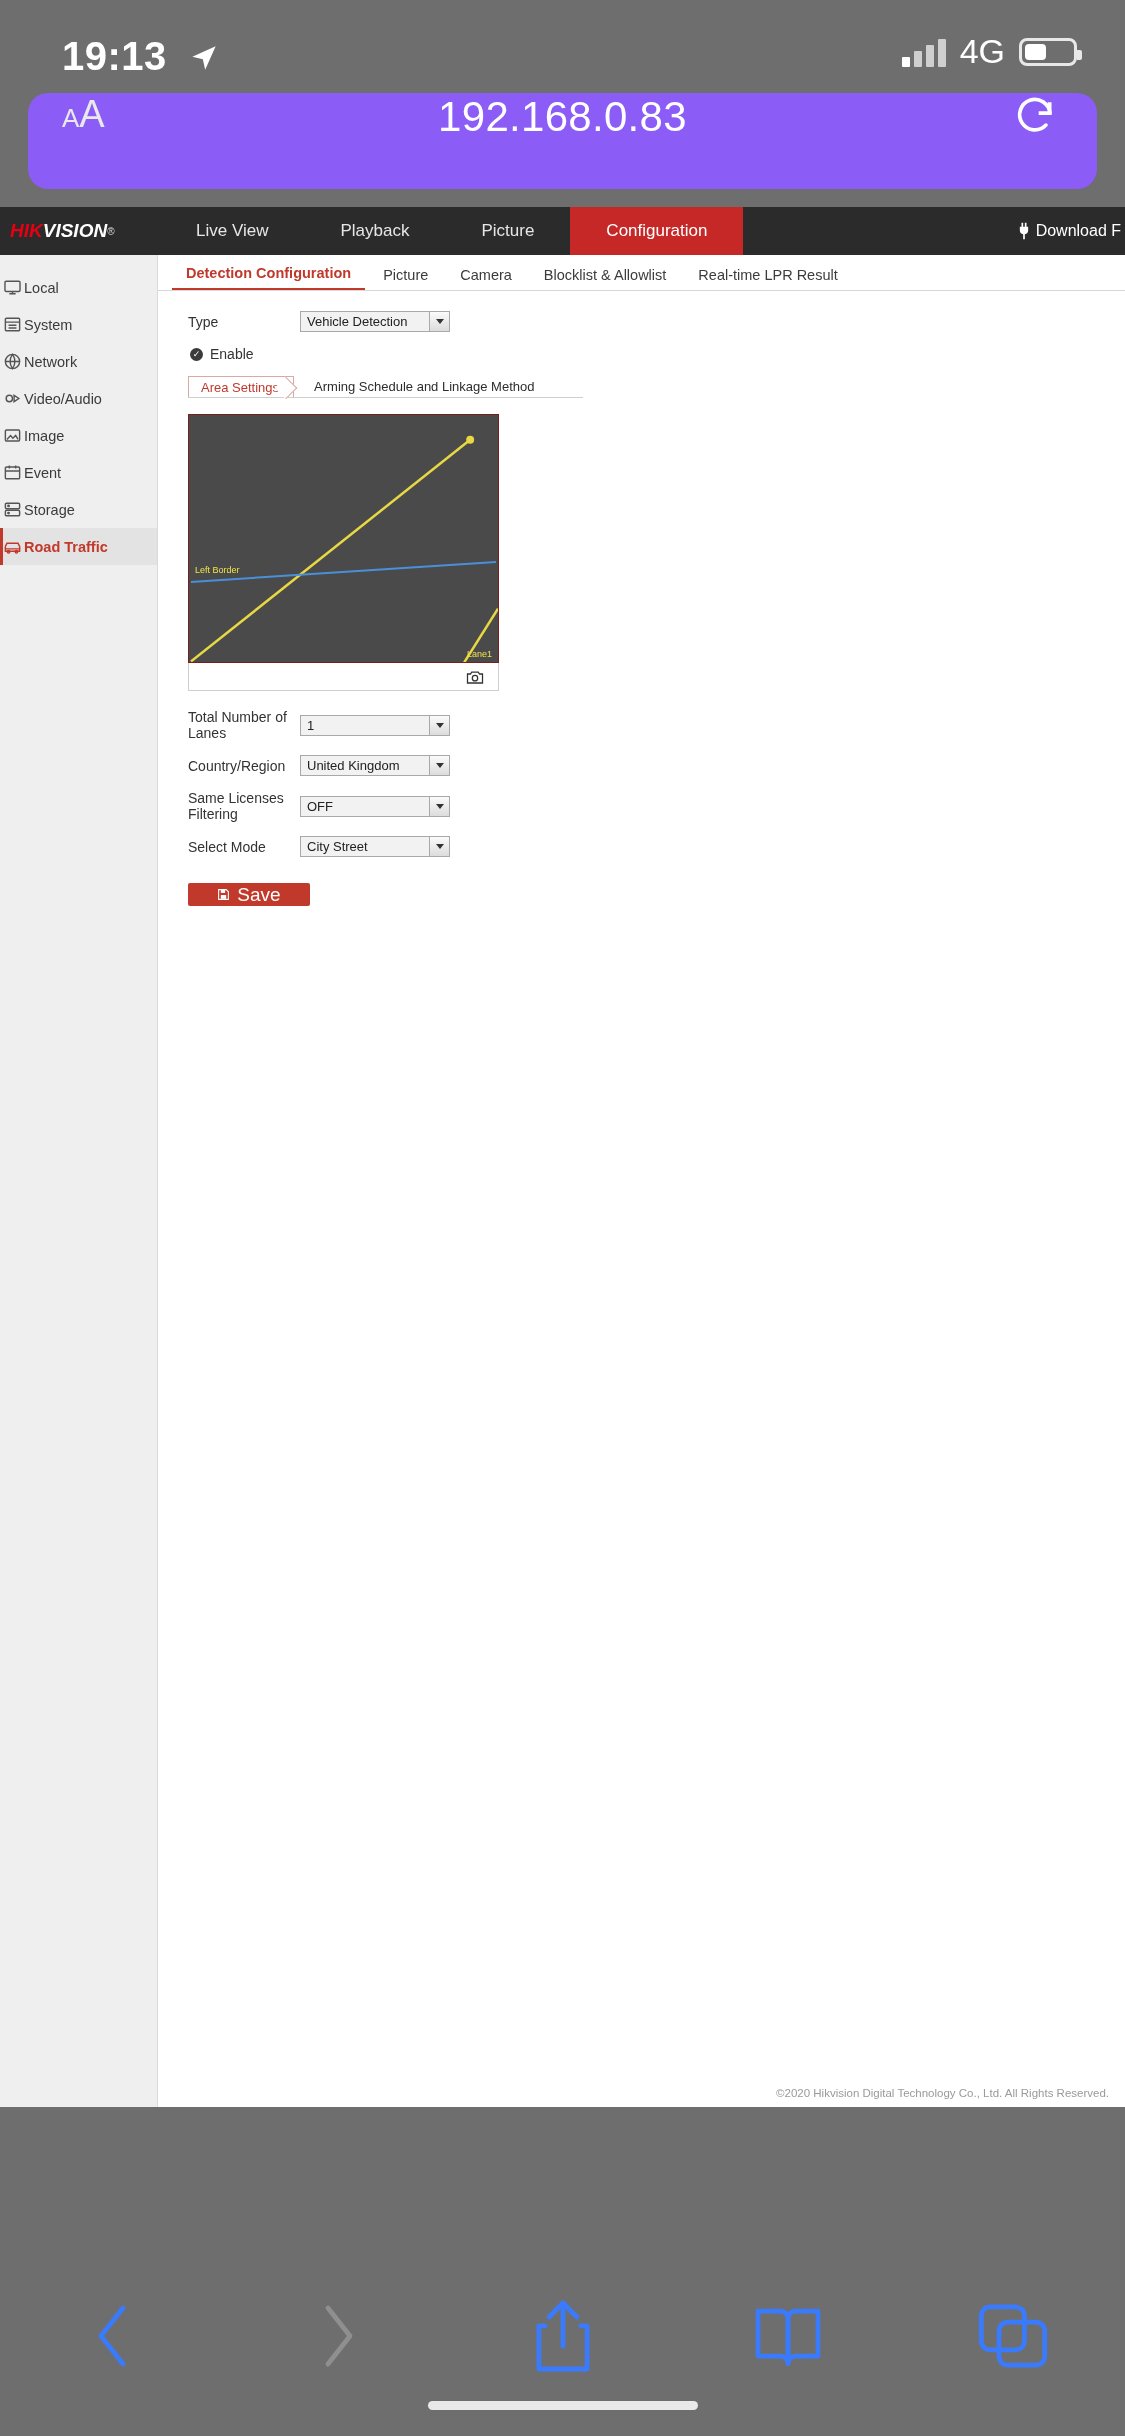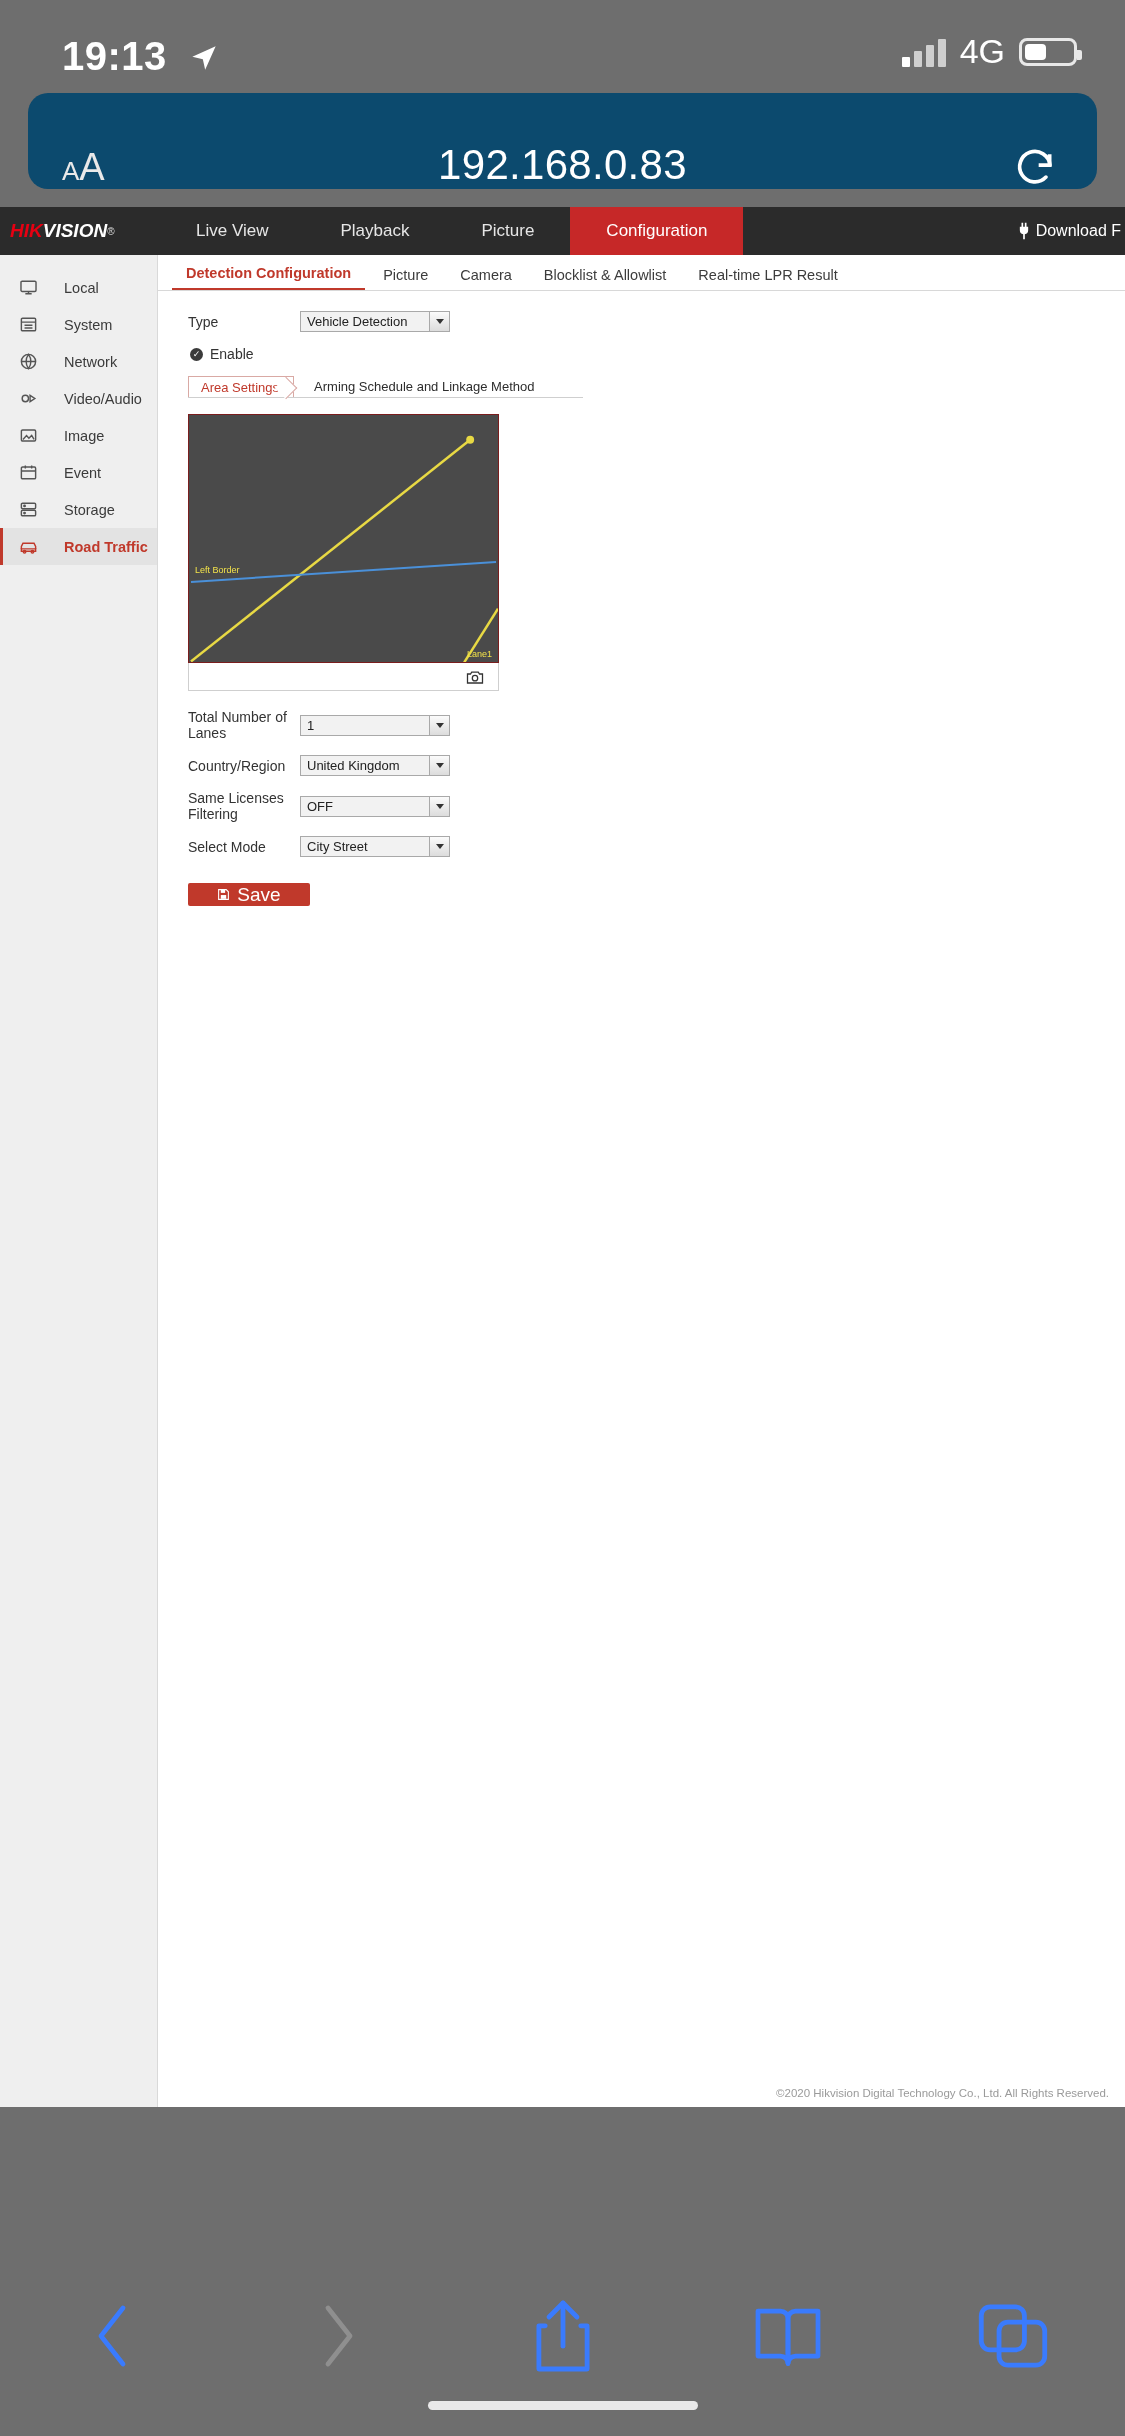--- a/index.html
+++ b/index.html
@@ -43,22 +43,22 @@
   }
   .battery::after {
     content: ""; position: absolute; right: -8px; top: 9px;
     width: 5px; height: 10px; background: #e8e8e8; border-radius: 0 2px 2px 0;
   }
   .battery b { display: block; height: 100%; background: #ffffff; border-radius: 4px; width: 45%; }
 
   
   .urlbar-wrap { padding: 8px 28px 18px 28px; }
   .urlbar {
-    height: 96px; background: #0c4a6e; border-radius: 20px;
-    display: flex; align-items: flex-end; position: relative;
+    height: 96px; background: #8b5cf6; border-radius: 20px;
+    display: flex; align-items: flex-start; position: relative;
   }
   .aa { position: absolute; left: 34px; color: #e9e9e9; font-weight: 500; }
   .aa .s { font-size: 26px; }
   .aa .l { font-size: 38px; }
   .url-text {
     width: 100%; text-align: center; color: #ffffff;
     font-size: 42px; letter-spacing: 0.3px;
   }
   .reload { position: absolute; right: 40px; width: 44px; height: 44px; }
 
@@ -90,22 +90,22 @@
   .plug { width: 20px; height: 20px; }
 
   .body-row { display: flex; height: calc(100% - 48px); }
 
   
   .sidebar {
     width: 158px; background: #efefef; border-right: 1px solid #d9d9d9;
     padding-top: 14px;
   }
   .side-item {
-    height: 37px; display: flex; align-items: center; gap: 26px;
-    padding-left: 16px; font-size: 14.5px; color: #3b3b3b;
+    height: 37px; display: flex; align-items: center; gap: 2px;
+    font-size: 14.5px; color: #3b3b3b;
     border-left: 3px solid transparent;
     text-align: center;
   }
   .side-item.active {
     background: #e3e3e3; color: #c0392b; font-weight: 700;
     border-left: 3px solid #c0392b;
   }
   .side-ic { width: 19px; height: 19px; flex: none; color: #555; }
   .side-item.active .side-ic { color: #c0392b; }
 

